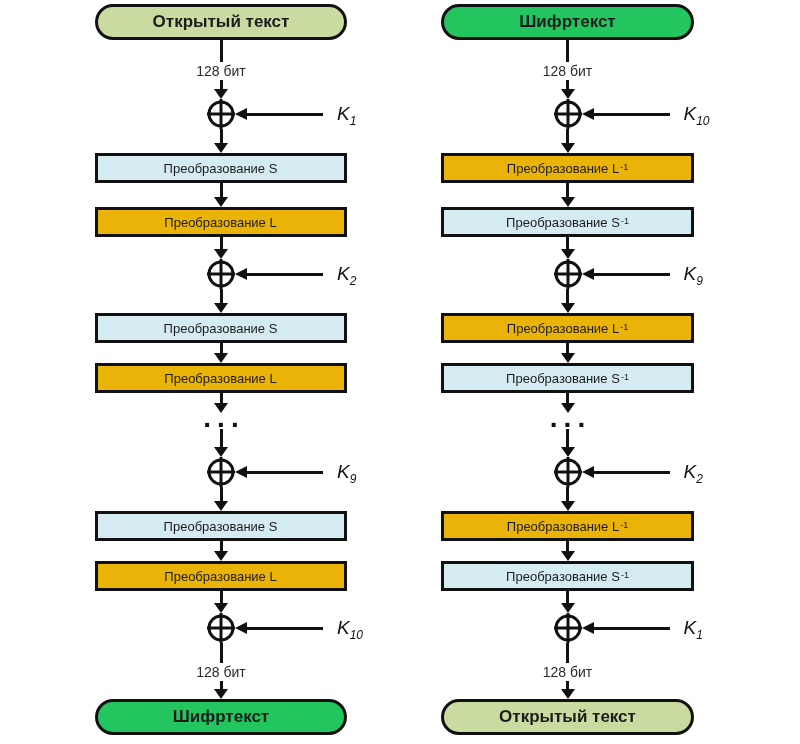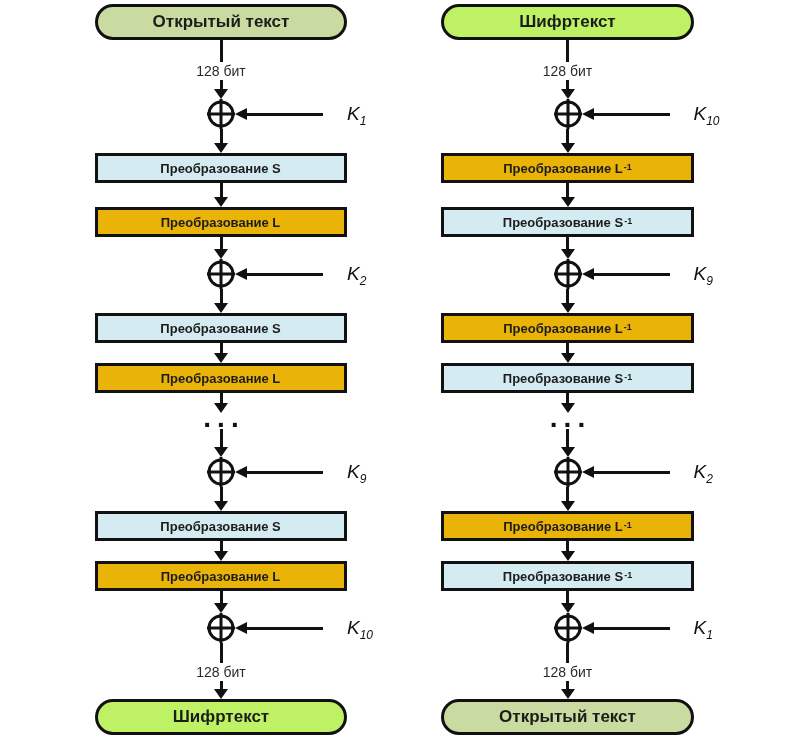--- a/index.html
+++ b/index.html
@@ -5,41 +5,41 @@
   html,body{margin:0;padding:0;}
   body{width:800px;height:744px;background:#ffffff;position:relative;overflow:hidden;
        font-family:"Liberation Sans",sans-serif;}
   .column{position:absolute;top:4px;display:flex;flex-direction:column;align-items:center;}
   #col-enc{left:95px;width:252px;}
   #col-dec{left:441px;width:253px;}
 
   .pill{box-sizing:border-box;width:100%;height:36px;border:3px solid #111;border-radius:19px;
         display:flex;align-items:center;justify-content:center;font-weight:bold;font-size:17px;color:#1c1c1c;}
   .pill.green{background:#c9dba1;}
-  .pill.pink{background:#bef264;}
+  .pill.pink{background:#22c55e;}
 
   .tbox{box-sizing:border-box;width:100%;height:30px;border:3px solid #111;
-        display:flex;align-items:center;justify-content:center;font-weight:bold;font-size:13px;color:#1c1c1c;}
+        display:flex;align-items:center;justify-content:center;font-weight:normal;font-size:13px;color:#1c1c1c;}
   .tbox.blue{background:#d5ebf2;}
   .tbox.purple{background:#eab308;}
   .tbox sup{font-size:9px;line-height:0;margin-left:1px;position:relative;top:-1px;}
 
   .vline{width:3px;background:#111;flex:0 0 auto;}
   .ah{width:0;height:0;border-left:7px solid transparent;border-right:7px solid transparent;
       border-top:10px solid #111;flex:0 0 auto;}
   .bus{font-size:14px;color:#2a2a2a;height:18px;line-height:18px;white-space:nowrap;}
 
   .xor-row{position:relative;width:100%;height:30px;display:flex;justify-content:center;flex:0 0 auto;}
   .xor-svg{display:block;}
   .key-arrow{position:absolute;left:calc(50% + 14px);top:50%;transform:translateY(-50%);
              display:flex;align-items:center;}
   .ah-left{width:0;height:0;border-top:6px solid transparent;border-bottom:6px solid transparent;
            border-right:12px solid #111;}
   .hline{width:76px;height:3px;background:#111;}
-  .key{font-style:italic;font-size:19px;color:#111;margin-left:24px;white-space:nowrap;}
+  .key{font-style:italic;font-size:19px;color:#111;margin-left:14px;white-space:nowrap;}
   .key sub{font-size:12px;line-height:0;}
 
   .dots{font-weight:bold;font-size:28px;letter-spacing:6px;line-height:10px;height:16px;
         color:#111;padding-left:6px;}
 </style>
 </head>
 <body>
 
 <div class="column" id="col-enc">
   <div class="pill green">

